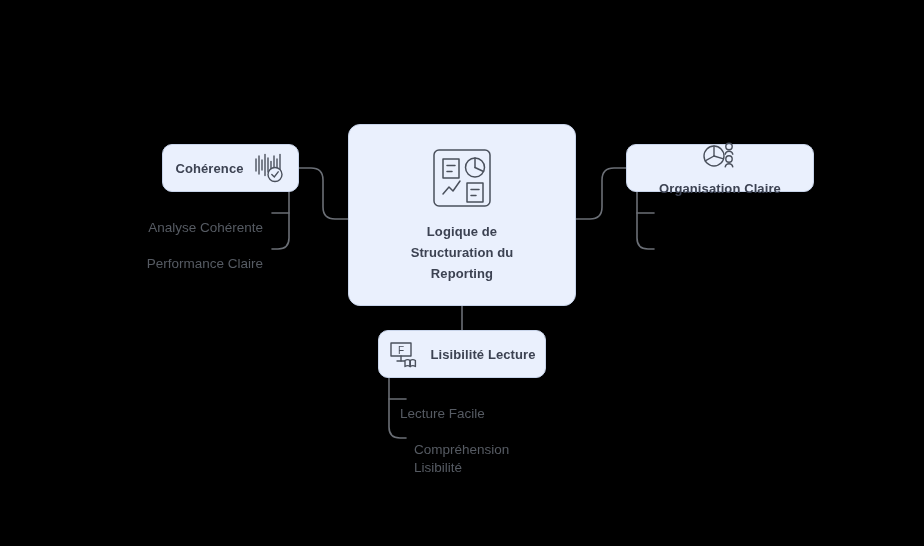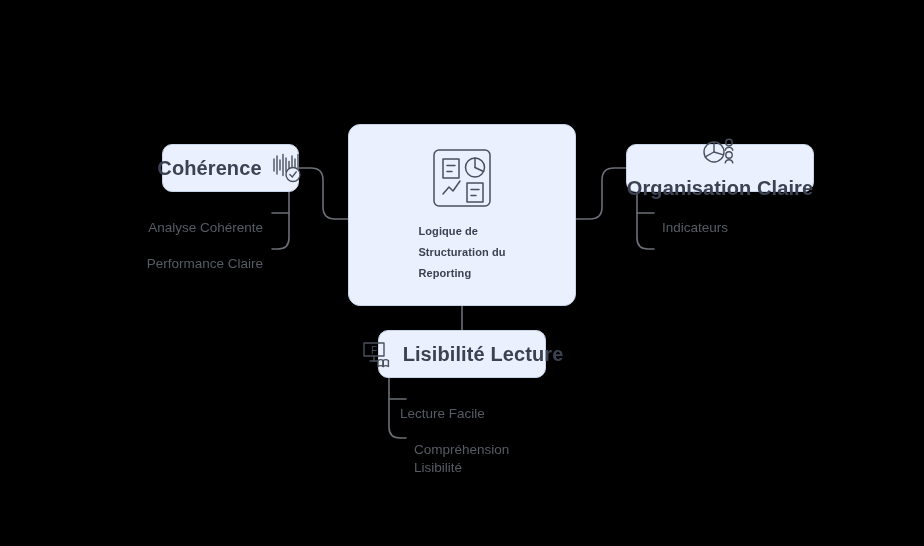--- a/index.html
+++ b/index.html
@@ -50,34 +50,35 @@
   #node-center {
     left: 348px;
     top: 124px;
     width: 228px;
     height: 182px;
     border-radius: 12px;
     flex-direction: column;
     gap: 12px;
   }
   #node-center .card-label {
-    font-size: 11px;
+    font-size: 13px;
     line-height: 21px;
+    text-align: center;
     white-space: pre-line;
   }
 
   
   .branch-card {
     height: 48px;
     padding: 0 14px;
     gap: 10px;
     flex-direction: row;
   }
   .branch-card .card-label {
-    font-size: 20px;
+    font-size: 13px;
     white-space: nowrap;
   }
   #node-coherence   { left: 162px; top: 144px; width: 137px; }
   #node-coherence .card-label { order: 0; }
   #node-coherence .icon-wrap  { order: 1; }
   #node-organisation{ left: 626px; top: 144px; width: 188px; flex-direction: column; }
   #node-lisibilite  { left: 378px; top: 330px; width: 168px; }
 
   .icon-wrap {
     display: flex;
@@ -180,21 +181,20 @@
         <line x1="11" y1="15" x2="2.2" y2="19.8"></line>
         <circle cx="26" cy="5.5" r="3.2"></circle>
         <path d="M22.2,13.2 a3.9,3.9 0 0 1 7.6,0"></path>
         <circle cx="26" cy="18" r="3.2"></circle>
         <path d="M22.2,25.8 a3.9,3.9 0 0 1 7.6,0"></path>
       </svg>
     </span>
     <span class="card-label">Organisation Claire</span>
   </div>
 
-  <div class="sub-item sub-right" style="left:662px; top:203px; width:180px;">Indicateurs</div>
 
   <div class="card branch-card" id="node-lisibilite">
     <span class="icon-wrap">
       <svg width="32" height="30" viewBox="0 0 32 30" fill="none" stroke="#4a505c" stroke-width="1.4" stroke-linecap="round" stroke-linejoin="round">
         <path d="M3,4 h20 v13 h-20 z"></path>
         <line x1="13" y1="17" x2="13" y2="22"></line>
         <line x1="9" y1="22" x2="17" y2="22"></line>
         <text x="13" y="14.5" font-family="'Liberation Sans', sans-serif" font-size="10" fill="#4a505c" stroke="none" text-anchor="middle">F</text>
         <path d="M17,21.5 a4,3.2 0 0 1 5.2,0 v6 a4,3.2 0 0 0 -5.2,0 z" fill="#eaf0fd"></path>
         <path d="M22.2,21.5 a4,3.2 0 0 1 5.2,0 v6 a4,3.2 0 0 0 -5.2,0 z" fill="#eaf0fd"></path>

